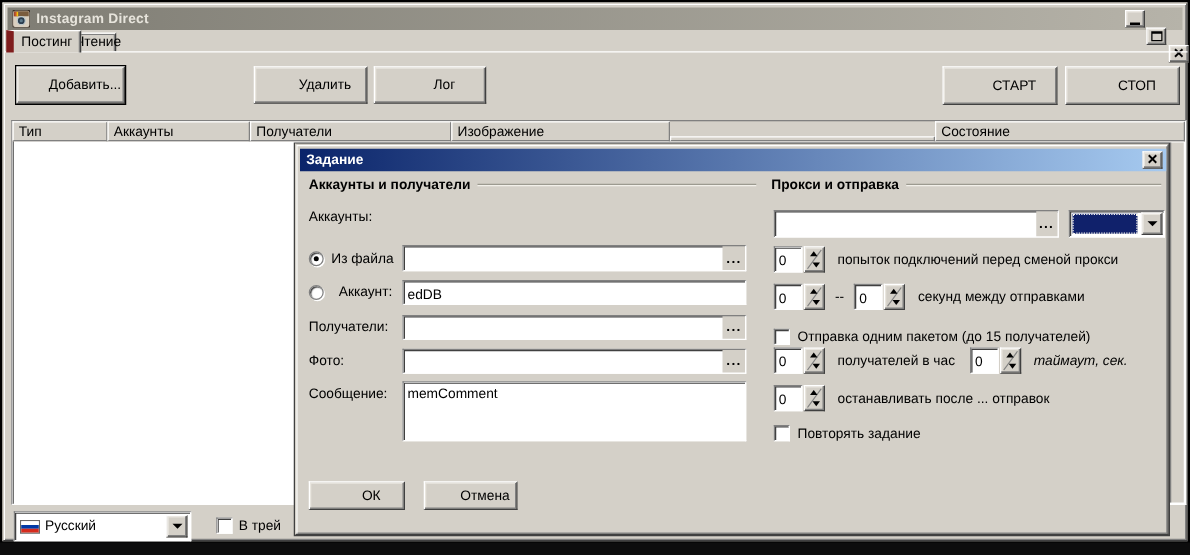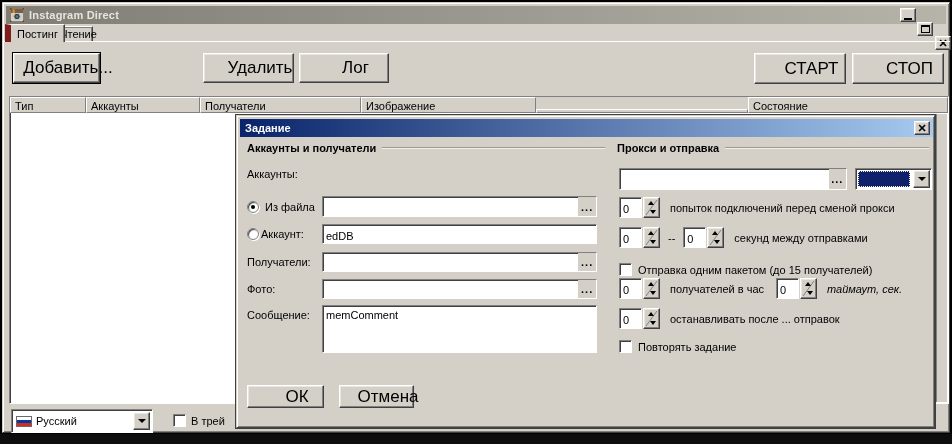--- a/index.html
+++ b/index.html
@@ -25,21 +25,21 @@
   
   #titlebar { left:3px; top:3px; width:940px; height:18px;
     background:linear-gradient(90deg,#7f7d74,#b6b3a9);
     display:flex; align-items:center; padding-left:4px; }
   #titlebar .title { color:#e7e4dc; font-weight:bold; margin-left:5px; letter-spacing:.2px; }
   .winbtn { width:16px; height:14px; display:flex; align-items:center; justify-content:center; position:relative; }
   .glyph-min { width:8px; height:2px; background:#000; margin-top:7px; }
   .glyph-max { width:9px; height:8px; border:1px solid #000; border-top:2px solid #000; }
   .glyph-x  { font-weight:bold; font-size:11px; line-height:10px; }
 
-  button, .btn { font-family:"Liberation Sans",sans-serif; font-size:17px; color:#000;
+  button, .btn { font-family:"Liberation Sans",sans-serif; font-size:11px; color:#000;
     display:flex; align-items:center; justify-content:center; cursor:default;padding-left:23px; }
   .btn-default { outline:1px solid #000; }
 
   
   .tab { display:flex; align-items:center; justify-content:center; background:#d4d0c8; }
   .tab-active { border-top:1px solid #fff; border-left:6px solid #7f1d1d; border-right:1px solid #404040;
     box-shadow: inset -1px 0 0 #808080; z-index:3; }
   .tab-inactive { border-top:1px solid #fff; border-right:1px solid #404040;
     box-shadow: inset -1px 1px 0 #808080; }
   #pane-line { left:1px; top:38px; width:946px; height:1px; background:#fff; z-index:1; }
@@ -196,21 +196,21 @@
       <span class="radio sel"></span>
       <span class="lbl" style="margin-left:6px;">Из файла</span>
     </div>
     <div class="abs field sunken" style="left:85px; top:80px; width:275px; height:21px;">
       <input type="text" value="" style="">
       <span class="browse-btn" style="background:#d4d0c8;">...</span>
     </div>
 
     <div class="abs row" style="left:10px; top:108px; height:20px;">
       <span class="radio"></span>
-      <span class="lbl" style="margin-left:2px;">Аккаунт:</span>
+      <span class="lbl" style="margin-left:12px;">Аккаунт:</span>
     </div>
     <div class="abs field sunken" style="left:85px; top:108px; width:275px; height:20px;">
       <input type="text" value="edDB" style="">
     </div>
 
     <div class="abs lbl" style="left:10px; top:140px;">Получатели:</div>
     <div class="abs field sunken" style="left:85px; top:136px; width:275px; height:20px;">
       <input type="text" value="" style="">
       <span class="browse-btn" style="background:#d4d0c8;">...</span>
     </div>

